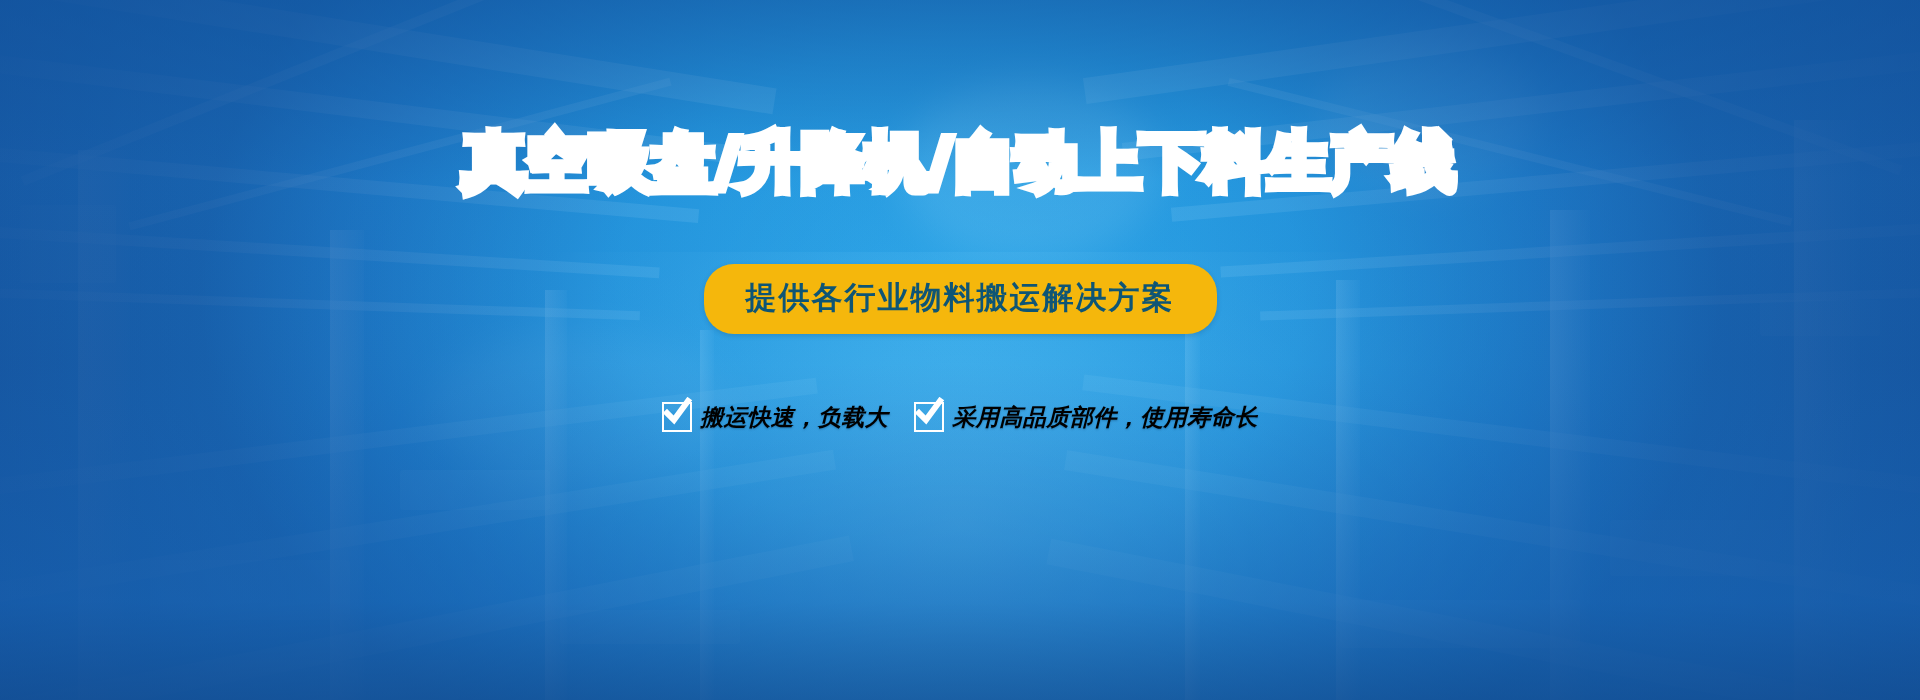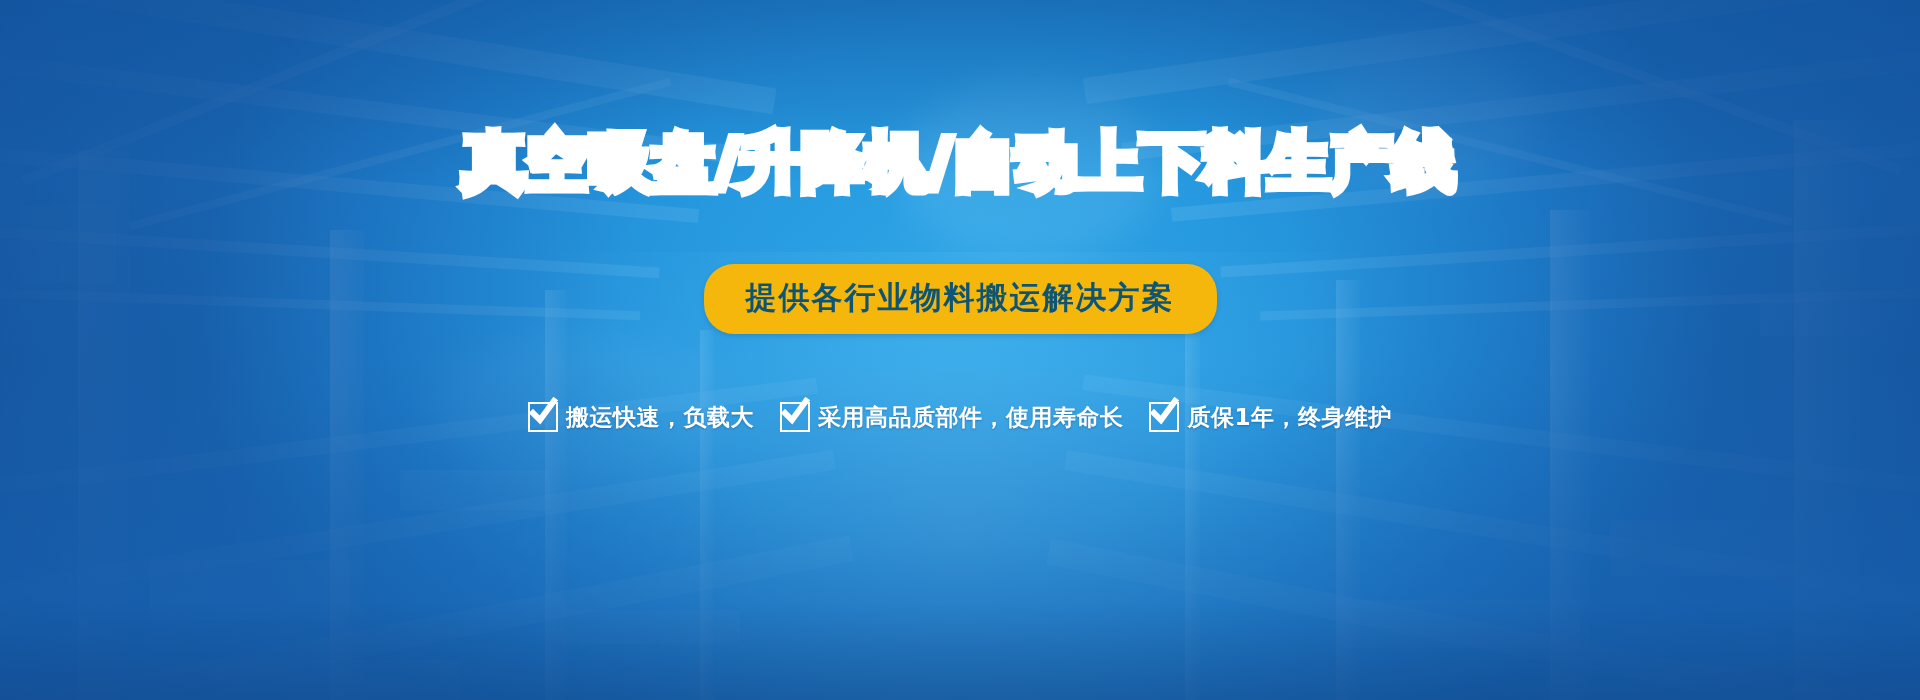--- a/index.html
+++ b/index.html
@@ -84,25 +84,26 @@
   }
 
   .features{
     margin-top:68px;
     display:flex;align-items:center;
     gap:26px;
     white-space:nowrap;
   }
   .feature{
     display:flex;align-items:center;gap:8px;
-    color:#ffffff;
+    color:#000000;
     font-size:23px;
     font-weight:700;
     letter-spacing:.5px;
     text-shadow:0 1px 2px rgba(10,50,90,.35);
+    font-style:italic;
   }
   .check{
     width:26px;height:26px;
     flex:0 0 26px;
     border:2px solid #ffffff;
     position:relative;
     display:block;
   }
   .check svg{position:absolute;left:-3px;top:-7px;width:32px;height:32px;display:block;}
 </style>
@@ -185,24 +186,16 @@
 
       <div class="feature">
         <span class="check">
           <svg viewBox="0 0 32 32" aria-hidden="true">
             <path d="M6 16 L13 23 L27 4" fill="none" stroke="#ffffff" stroke-width="6" stroke-linecap="square" stroke-linejoin="miter"></path>
           </svg>
         </span>
         <span>采用高品质部件，使用寿命长</span>
       </div>
 
-      <div class="feature">
-        <span class="check">
-          <svg viewBox="0 0 32 32" aria-hidden="true">
-            <path d="M6 16 L13 23 L27 4" fill="none" stroke="#ffffff" stroke-width="6" stroke-linecap="square" stroke-linejoin="miter"></path>
-          </svg>
-        </span>
-        <span>质保1年，终身维护</span>
-      </div>
 
     </div>
   </div>
 </div>
 
 </body></html>

